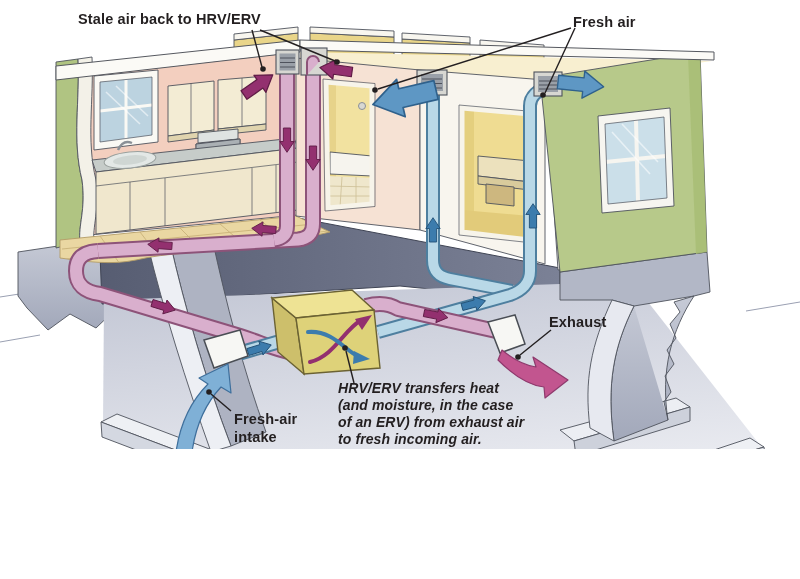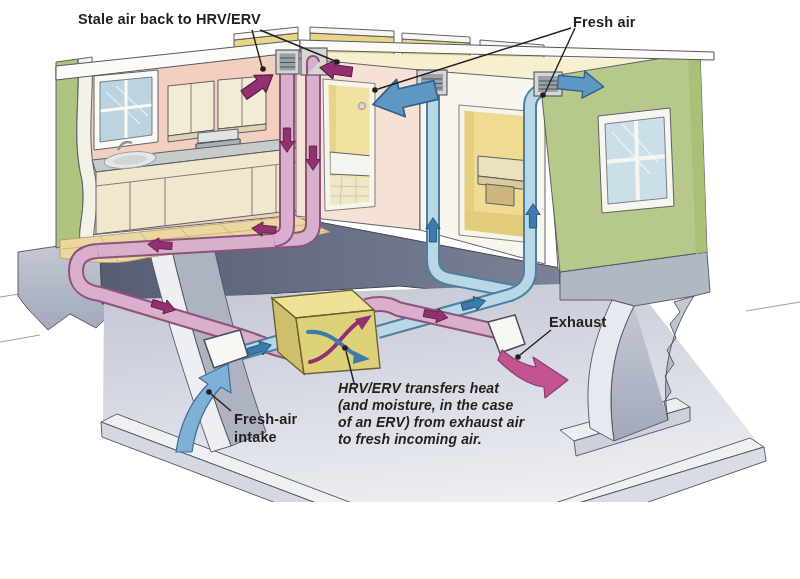--- a/index.html
+++ b/index.html
@@ -1,16 +1,16 @@
 <!DOCTYPE html>
 <html><head>
 <meta charset="utf-8">
 <style>
   html,body{margin:0;padding:0;background:#ffffff;}
-  .stage{position:relative;width:800px;height:502px;background:#ffffff;overflow:hidden;
+  .stage{position:relative;width:800px;height:449px;background:#ffffff;overflow:hidden;
          font-family:"Liberation Sans", sans-serif;}
   svg{display:block}
   .lbl{font-family:"Liberation Sans",sans-serif;font-weight:bold;font-size:14.5px;
        letter-spacing:.15px;fill:#231f20;}
   .cap{font-family:"Liberation Sans",sans-serif;font-weight:bold;font-style:italic;
        font-size:14px;letter-spacing:.1px;fill:#231f20;}
   .ld{stroke:#231f20;stroke-width:1.4;fill:none;}
   .dot{fill:#231f20;stroke:none;}
   .o{stroke:#4e525c;stroke-width:.9;}
   .thin{stroke:#4e525c;stroke-width:.7;fill:none;}

